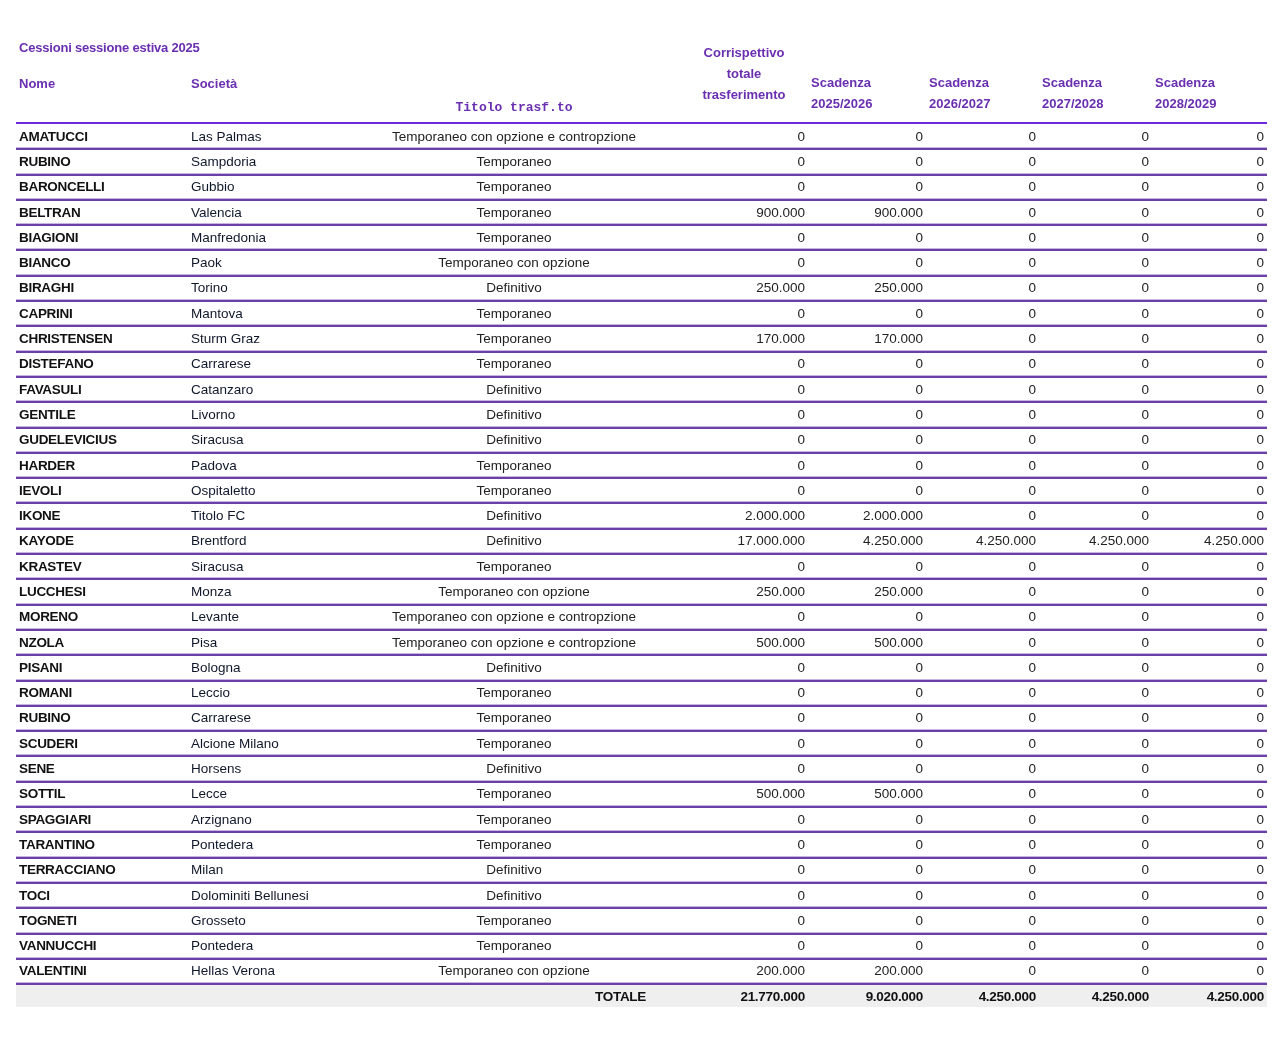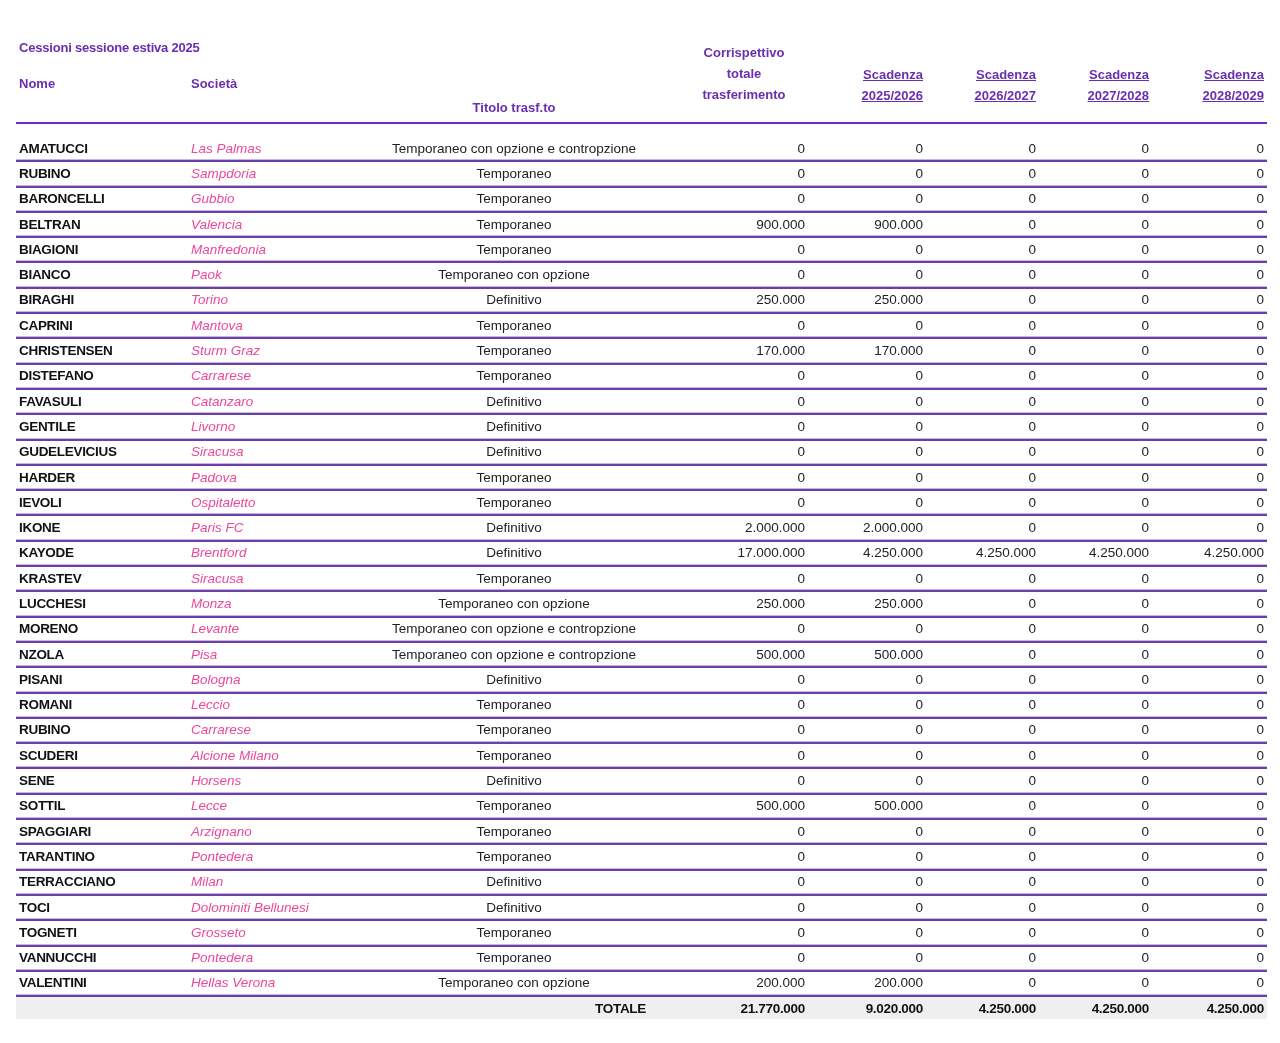--- a/index.html
+++ b/index.html
@@ -24,32 +24,32 @@
     col.c-s1 { width: 118px; }
     col.c-s2 { width: 113px; }
     col.c-s3 { width: 113px; }
     col.c-s4 { width: 115px; }
     thead th {
       height: 84px; padding: 0 3px 4px; vertical-align: bottom;
       color: #6a2fb0; font-size: 13px; font-weight: bold; line-height: 21px;
       border-bottom: 2px solid #6d28d9;
     }
     thead th.left { text-align: left; padding-bottom: 28px; }
-    thead th.center { text-align: center; padding-bottom: 4px; }
-    thead th.num-h { text-align: right; padding-bottom: 16px; text-decoration: underline; }
+    thead th.center { text-align: center; padding-bottom: 4px; font-family: Liberation Mono, monospace; }
+    thead th.num-h { text-align: left; padding-bottom: 8px; }
     thead th.corr-h { text-align: center; padding-bottom: 17px; }
     tbody td {
       height: 23.3px; padding: 0 3px; font-size: 13.5px; line-height: 16px;
       border-bottom: 2px solid #6a3fa6;
       box-shadow: inset 0 -1px 0 #c9b4e6;
       white-space: nowrap; overflow: hidden;
     }
-    tbody tr.first td { padding-top: 13px; }
+    tbody tr.first td { padding-top: 1px; }
     td.nome { font-weight: bold; color: #111; letter-spacing: -0.3px; }
-    td.soc { color: #ec4899; font-style: italic; }
+    td.soc { color: #0f172a; }
     td.tit { text-align: center; color: #222; }
     td.num { text-align: right; color: #222; }
     tfoot td {
       height: 22px; background: #efefef; font-size: 13.5px; font-weight: bold;
       padding: 0 3px; text-align: right; color: #111; letter-spacing: -0.3px;
     }
     tfoot td.tot-label { padding-right: 34px; }
   </style>
 </head>
 <body>
@@ -242,21 +242,21 @@
           <td class="soc">Ospitaletto</td>
           <td class="tit">Temporaneo</td>
           <td class="num">0</td>
           <td class="num">0</td>
           <td class="num">0</td>
           <td class="num">0</td>
           <td class="num">0</td>
         </tr>
         <tr>
           <td class="nome">IKONE</td>
-          <td class="soc">Paris FC</td>
+          <td class="soc">Titolo FC</td>
           <td class="tit">Definitivo</td>
           <td class="num">2.000.000</td>
           <td class="num">2.000.000</td>
           <td class="num">0</td>
           <td class="num">0</td>
           <td class="num">0</td>
         </tr>
         <tr>
           <td class="nome">KAYODE</td>
           <td class="soc">Brentford</td>

